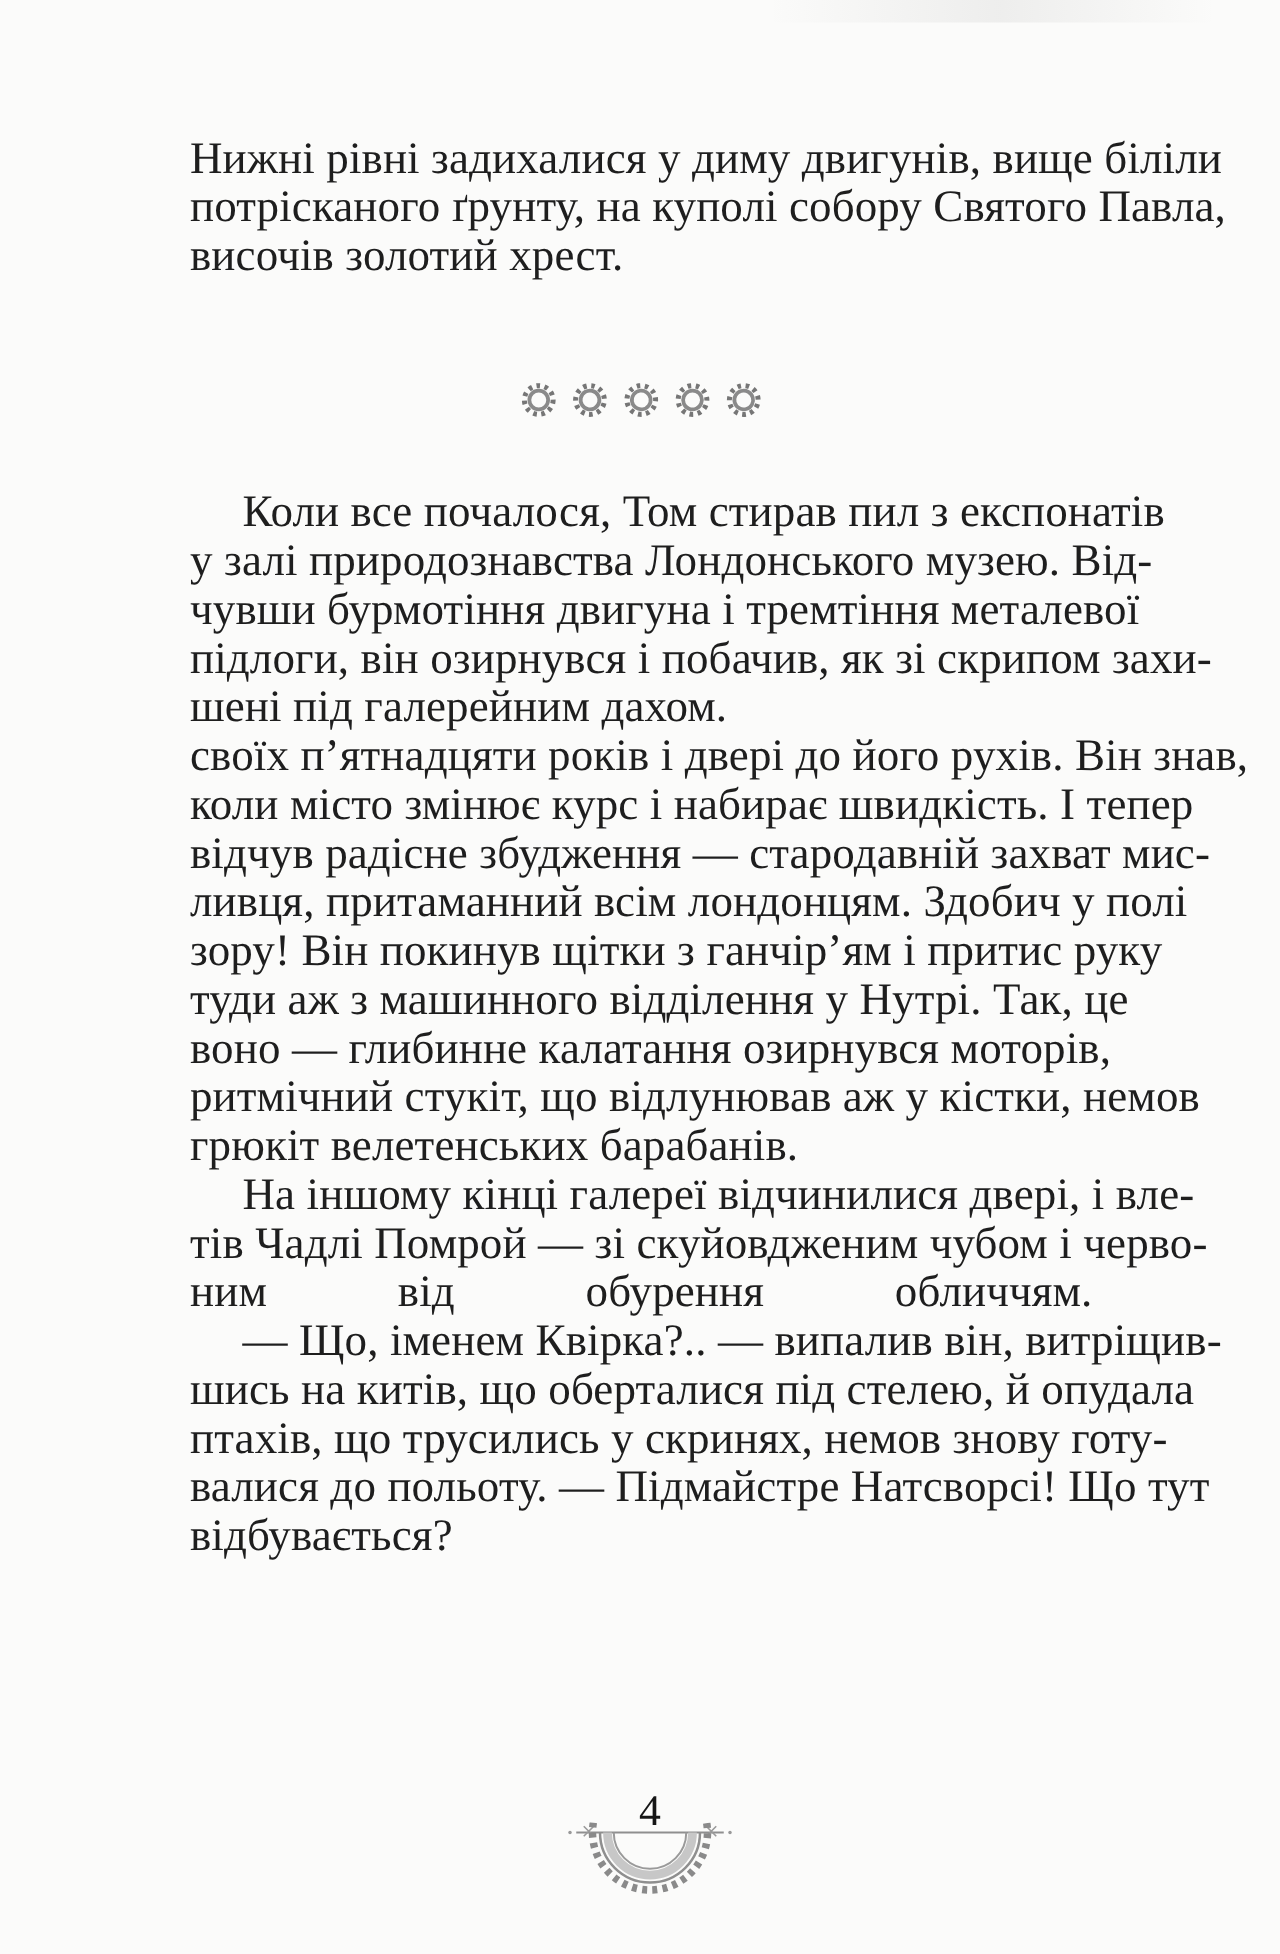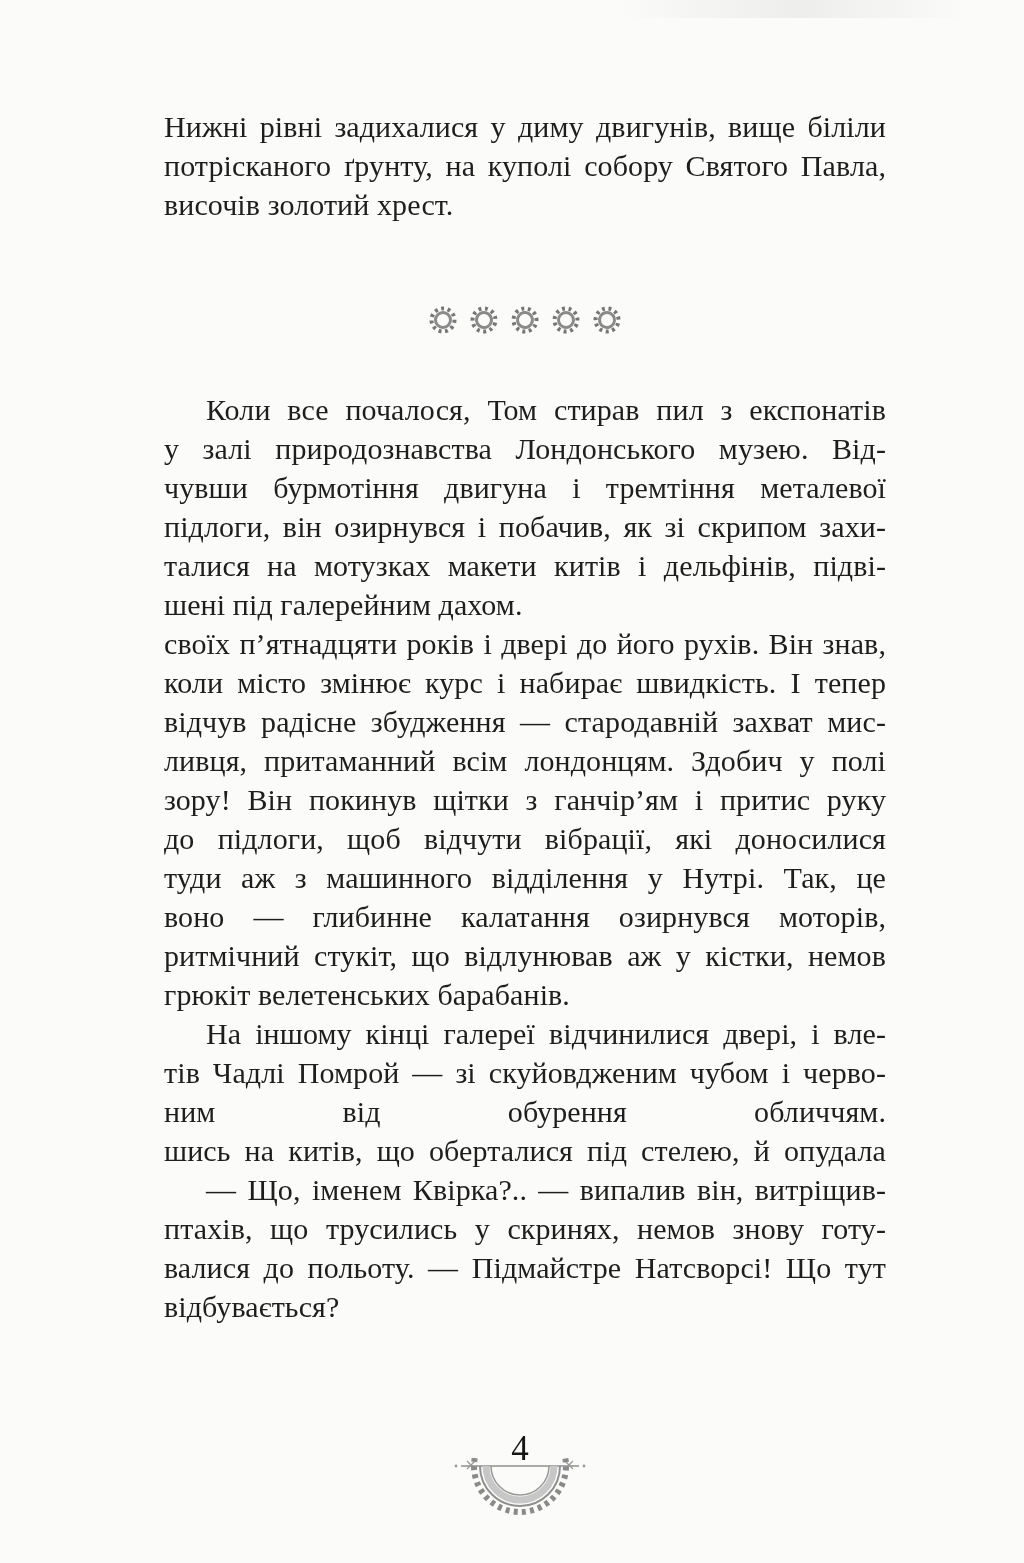--- a/index.html
+++ b/index.html
@@ -13,23 +13,22 @@
     width:1024px;height:1563px;position:relative;overflow:hidden;
     background:var(--paper);
     font-family:"Liberation Serif","DejaVu Serif",serif;
   }
   .scan-noise{
     position:absolute;top:0;left:0;width:1024px;height:18px;
     background:linear-gradient(90deg,rgba(0,0,0,0) 60%,rgba(120,120,120,.10) 78%,rgba(0,0,0,0) 95%);
   }
   .text-block{
     position:absolute;left:152px;top:107px;width:722px;
-    font-size:30px;line-height:39px;color:var(--ink);
+    font-size:36px;line-height:39px;color:var(--ink);
     letter-spacing:.1px;
-    margin-left:12px;
   }
   .para{margin:0;}
   .line{
     white-space:nowrap;
     text-align:justify;
     text-align-last:justify;
   }
   .line.last{text-align-last:left;}
   .line.first-indent{padding-left:42px;}
   .separator-block{
@@ -81,41 +80,39 @@
       <svg width="30" height="30" viewBox="0 0 30 30" aria-hidden="true">
     <circle cx="15" cy="15" r="11.5" fill="none" stroke="#767676" stroke-width="4" stroke-dasharray="2.9,3.6"></circle>
     <circle cx="15" cy="15" r="7.5" fill="none" stroke="#8a8a8a" stroke-width="3"></circle>
   </svg>
     </div>
     <div class="para">
       <div class="line first-indent">Коли все почалося, Том стирав пил з експонатів</div>
       <div class="line">у залі природознавства Лондонського музею. Від-</div>
       <div class="line">чувши бурмотіння двигуна і тремтіння металевої</div>
       <div class="line">підлоги, він озирнувся і побачив, як зі скрипом захи-</div>
-      <div class="line">талися на мотузках макети китів і дельфінів, підві-</div>
       <div class="line last">шені під галерейним дахом.</div>
     </div>
     <div class="para">
       <div class="line">своїх п’ятнадцяти років і двері до його рухів. Він знав,</div>
       <div class="line">коли місто змінює курс і набирає швидкість. І тепер</div>
       <div class="line">відчув радісне збудження — стародавній захват мис-</div>
       <div class="line">ливця, притаманний всім лондонцям. Здобич у полі</div>
       <div class="line">зору! Він покинув щітки з ганчір’ям і притис руку</div>
-      <div class="line">до підлоги, щоб відчути вібрації, які доносилися</div>
       <div class="line">туди аж з машинного відділення у Нутрі. Так, це</div>
       <div class="line">воно — глибинне калатання озирнувся моторів,</div>
       <div class="line">ритмічний стукіт, що відлунював аж у кістки, немов</div>
       <div class="line last">грюкіт велетенських барабанів.</div>
     </div>
     <div class="para">
       <div class="line first-indent">На іншому кінці галереї відчинилися двері, і вле-</div>
       <div class="line">тів Чадлі Помрой — зі скуйовдженим чубом і черво-</div>
       <div class="line">ним від обурення обличчям.</div>
+      <div class="line first-indent">— Що, іменем Квірка?.. — випалив він, витріщив-</div>
       <div class="line">шись на китів, що оберталися під стелею, й опудала</div>
-      <div class="line first-indent">— Що, іменем Квірка?.. — випалив він, витріщив-</div>
       <div class="line">птахів, що трусились у скринях, немов знову готу-</div>
       <div class="line">валися до польоту. — Підмайстре Натсворсі! Що тут</div>
       <div class="line last">відбувається?</div>
     </div>
   </div>
 
 <div class="footer">
   <div class="page-number">4</div>
   <svg width="136" height="62" viewBox="0 0 136 62" aria-hidden="true">
 

